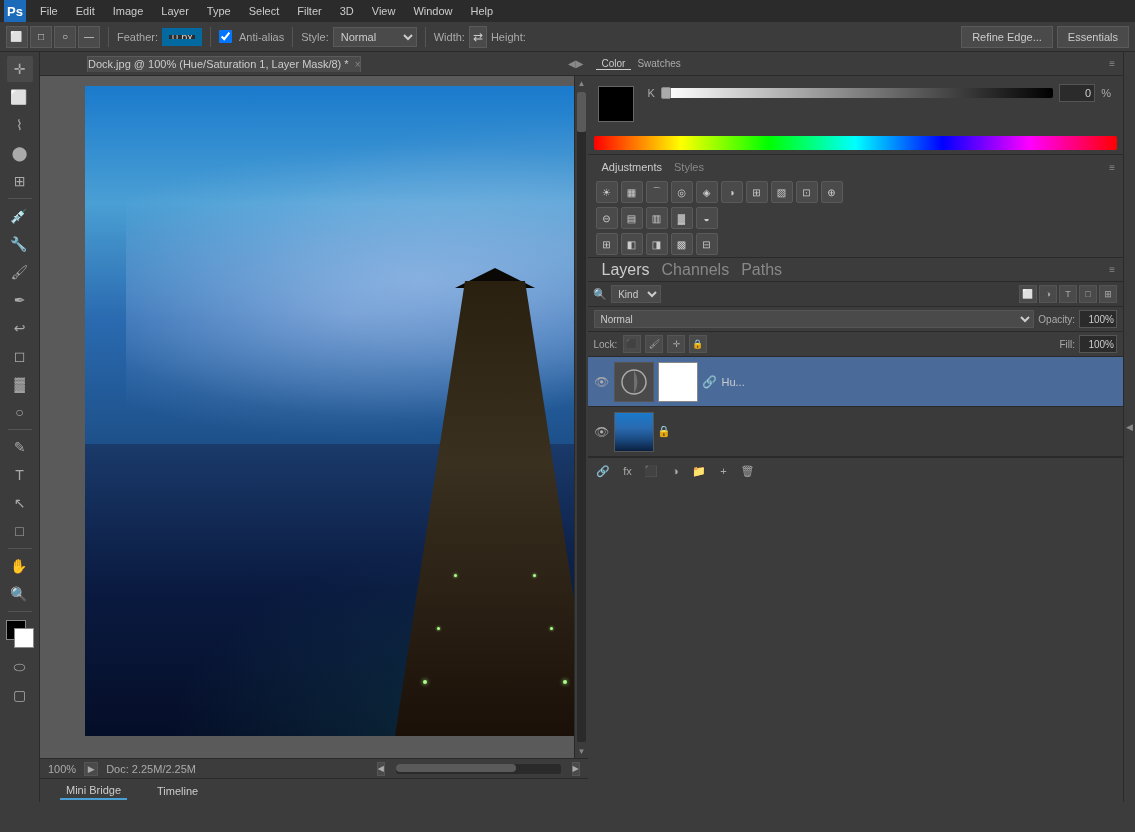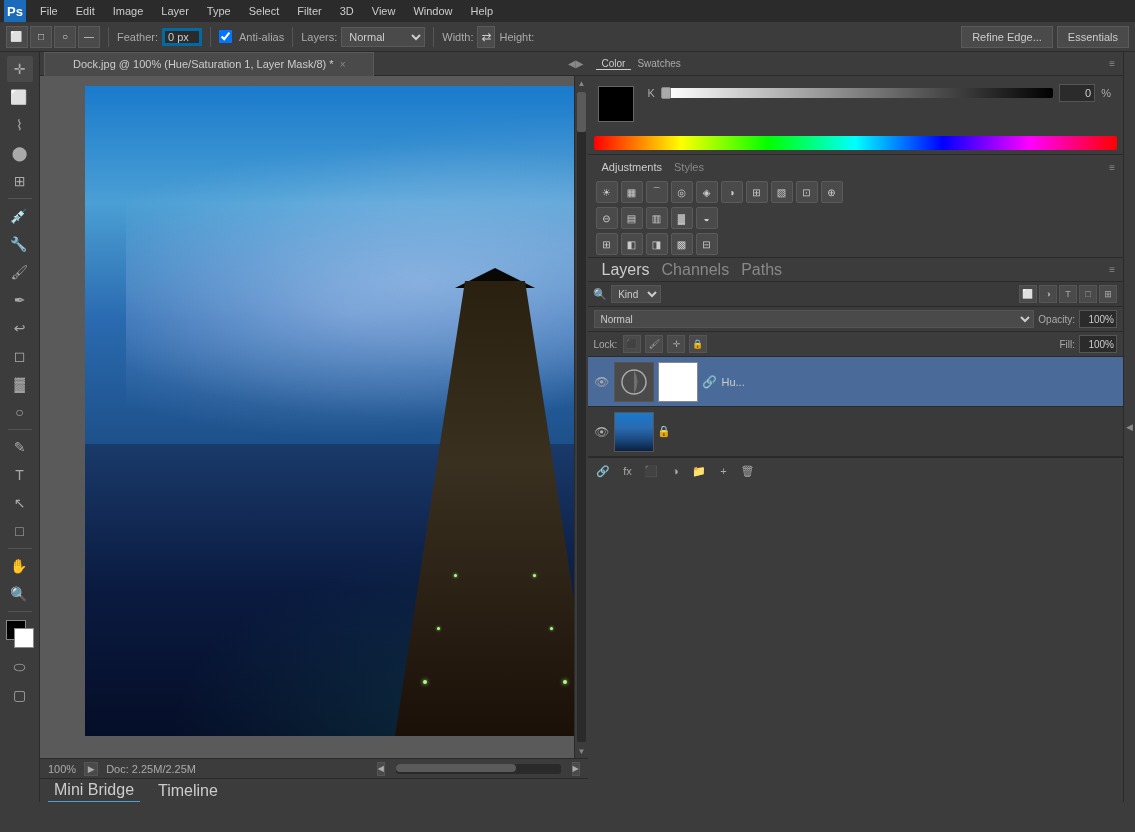--- a/index.html
+++ b/index.html
@@ -9,42 +9,42 @@
     #menu-bar { display: flex; align-items: center; background: #2b2b2b; height: 22px; padding: 0 4px; gap: 2px; }
     #ps-logo { width: 22px; height: 22px; background: #1c6bbb; display: flex; align-items: center; justify-content: center; color: #fff; font-weight: bold; font-size: 13px; margin-right: 4px; }
     .menu-item { padding: 2px 8px; color: #ccc; cursor: pointer; font-size: 11px; }
 
     
     #toolbar-bar { display: flex; align-items: center; background: #3c3c3c; height: 30px; border-bottom: 1px solid #2a2a2a; padding: 0 6px; gap: 4px; }
     .toolbar-group { display: flex; align-items: center; gap: 2px; }
     .toolbar-btn { width: 22px; height: 22px; background: #4a4a4a; border: 1px solid #5a5a5a; display: flex; align-items: center; justify-content: center; cursor: pointer; font-size: 10px; color: #ccc; }
     .toolbar-sep { width: 1px; height: 20px; background: #555; margin: 0 4px; }
     .toolbar-label { font-size: 11px; color: #aaa; }
-    .toolbar-input { width: 40px; height: 18px; background: #2b2b2b; border: 3px solid #0369a1; color: #ccc; font-size: 11px; padding: 0 3px; }
+    .toolbar-input { width: 40px; height: 18px; background: #2b2b2b; border: 7px solid #0369a1; color: #ccc; font-size: 11px; padding: 0 3px; }
     .toolbar-checkbox { margin-right: 3px; }
     .toolbar-select { height: 20px; background: #4a4a4a; border: 1px solid #5a5a5a; color: #ccc; font-size: 11px; padding: 0 3px; }
     .refine-edge-btn { height: 22px; background: #4a4a4a; border: 1px solid #5a5a5a; color: #ccc; font-size: 11px; padding: 0 10px; cursor: pointer; margin-left: auto; }
     .essentials-btn { height: 22px; background: #4a4a4a; border: 1px solid #5a5a5a; color: #ccc; font-size: 11px; padding: 0 10px; cursor: pointer; }
 
     
     #main { display: flex; height: calc(832px - 22px - 30px - 30px); }
 
     
     #toolbox { width: 40px; background: #3c3c3c; border-right: 1px solid #2a2a2a; display: flex; flex-direction: column; align-items: center; padding: 4px 0; gap: 2px; }
     .tool-btn { width: 26px; height: 26px; display: flex; align-items: center; justify-content: center; cursor: pointer; color: #aaa; font-size: 14px; border-radius: 2px; }
     .tool-btn.active { background: #4a4a4a; }
     .tool-sep { width: 24px; height: 1px; background: #555; margin: 2px 0; }
     .foreground-bg { width: 28px; height: 28px; position: relative; margin-top: 4px; cursor: pointer; }
     .fg-color { width: 20px; height: 20px; background: #000; position: absolute; top: 0; left: 0; border: 1px solid #888; }
     .bg-color { width: 20px; height: 20px; background: #fff; position: absolute; bottom: 0; right: 0; border: 1px solid #888; }
 
     
     #canvas-area { flex: 1; background: #5a5a5a; display: flex; flex-direction: column; overflow: hidden; position: relative; }
     #tab-bar { display: flex; align-items: center; background: #3c3c3c; height: 24px; border-bottom: 1px solid #2a2a2a; padding-left: 4px; }
-    .canvas-tab { display: flex; align-items: center; height: 24px; background: #4a4a4a; border: 1px solid #5a5a5a; border-bottom: none; padding: 0 28px; font-size: 11px; color: #ccc; cursor: pointer; gap: 6px; }
+    .canvas-tab { display: flex; align-items: center; height: 16px; background: #4a4a4a; border: 1px solid #5a5a5a; border-bottom: none; padding: 0 0; font-size: 11px; color: #ccc; cursor: pointer; gap: 6px; margin-left: 43px; }
     .canvas-tab .close-tab { font-size: 10px; color: #888; cursor: pointer; }
     .tab-arrows { display: flex; align-items: center; gap: 2px; margin-left: auto; margin-right: 4px; color: #888; font-size: 10px; cursor: pointer; }
     #canvas-container { flex: 1; position: relative; overflow: hidden; }
     #canvas-img { width: 820px; height: 650px; background: linear-gradient(180deg, #1a5fa0 0%, #2a7bc0 20%, #1e6db0 40%, #3a4f8a 60%, #2a3a70 75%, #1a2040 85%, #0a1020 100%); position: absolute; top: 10px; left: 45px; overflow: hidden; }
 
     
     .sky { position: absolute; top: 0; left: 0; right: 0; height: 60%; background: linear-gradient(180deg, #1a7acc 0%, #4a9fd4 30%, #2a6ab0 60%, #1a4a80 100%); }
     .clouds { position: absolute; top: 5%; left: 5%; width: 90%; height: 50%; background: radial-gradient(ellipse at 40% 50%, rgba(200,220,255,0.4) 0%, transparent 60%), radial-gradient(ellipse at 60% 40%, rgba(150,180,220,0.3) 0%, transparent 50%), radial-gradient(ellipse at 30% 60%, rgba(180,200,240,0.35) 0%, transparent 45%); }
     .water { position: absolute; bottom: 0; left: 0; right: 0; height: 45%; background: linear-gradient(180deg, #1a3a6a 0%, #0a1a40 50%, #050e28 100%); }
     .water-reflection { position: absolute; bottom: 0; left: 10%; right: 10%; height: 30%; background: radial-gradient(ellipse at 50% 100%, rgba(50,200,150,0.15) 0%, transparent 70%); }
@@ -56,21 +56,21 @@
 
     
     #canvas-vscroll { width: 14px; background: #3c3c3c; border-left: 1px solid #2a2a2a; display: flex; flex-direction: column; }
     .scroll-btn { width: 14px; height: 14px; display: flex; align-items: center; justify-content: center; color: #888; font-size: 8px; cursor: pointer; }
     .hscroll-track { flex: 1; height: 8px; background: #2a2a2a; margin: 3px; border-radius: 4px; position: relative; }
     .hscroll-thumb { width: 120px; height: 8px; background: #5a5a5a; border-radius: 4px; position: absolute; left: 20%; }
 
     
     #status-bar { display: flex; align-items: center; background: #3c3c3c; height: 20px; padding: 0 8px; border-top: 1px solid #2a2a2a; font-size: 11px; color: #aaa; gap: 8px; }
     #mini-bridge-bar { display: flex; align-items: center; background: #3c3c3c; height: 24px; border-top: 1px solid #2a2a2a; padding: 0 8px; gap: 12px; }
-    .mini-bridge-tab { font-size: 16px; color: #ccc; cursor: pointer; padding: 2px 6px; }
+    .mini-bridge-tab { font-size: 11px; color: #ccc; cursor: pointer; padding: 2px 6px; margin-left: 12px; }
     .mini-bridge-tab.active { border-bottom: 2px solid #4a9fd4; }
 
     
     #color-panel { border-bottom: 1px solid #2a2a2a; }
     .panel-header { display: flex; align-items: center; background: #3c3c3c; height: 24px; padding: 0 8px; border-bottom: 1px solid #2a2a2a; }
     .panel-tab { font-size: 10px; color: #aaa; cursor: pointer; padding: 0 6px; }
     .panel-tab.active { color: #ccc; border-bottom: 1px solid #ccc; }
     .panel-collapse { margin-left: auto; color: #888; cursor: pointer; font-size: 10px; }
     .color-preview { width: 36px; height: 36px; background: #000; border: 1px solid #666; margin: 6px; flex-shrink: 0; }
     .color-row { display: flex; align-items: center; padding: 4px 8px; gap: 6px; }
@@ -155,21 +155,21 @@
     <div class="toolbar-btn">○</div>
     <div class="toolbar-btn">—</div>
   </div>
   <div class="toolbar-sep"></div>
   <span class="toolbar-label">Feather:</span>
   <input class="toolbar-input" value="0 px" style="">
   <div class="toolbar-sep"></div>
   <input type="checkbox" class="toolbar-checkbox" checked="" style="">
   <span class="toolbar-label">Anti-alias</span>
   <div class="toolbar-sep"></div>
-  <span class="toolbar-label">Layers:</span>
+  <span class="toolbar-label">Style:</span>
   <select class="toolbar-select">
     <option>Normal</option>
     <option>Fixed Ratio</option>
     <option>Fixed Size</option>
   </select>
   <div class="toolbar-sep"></div>
   <span class="toolbar-label">Width:</span>
   <div class="toolbar-btn" style="width:18px;font-size:12px;">⇄</div>
   <span class="toolbar-label">Height:</span>
   <button class="refine-edge-btn">Refine Edge...</button>

